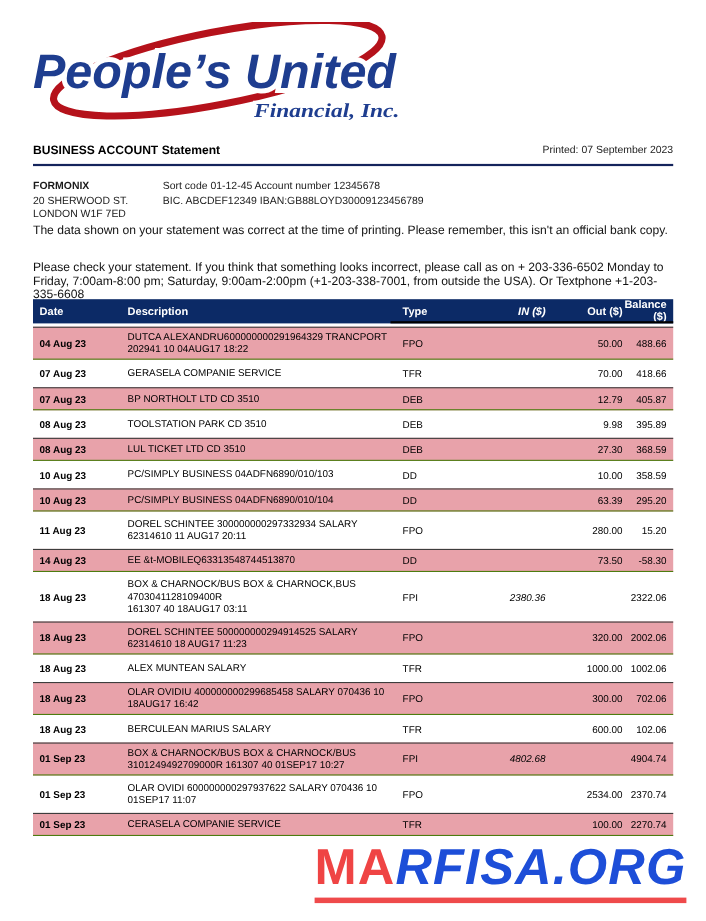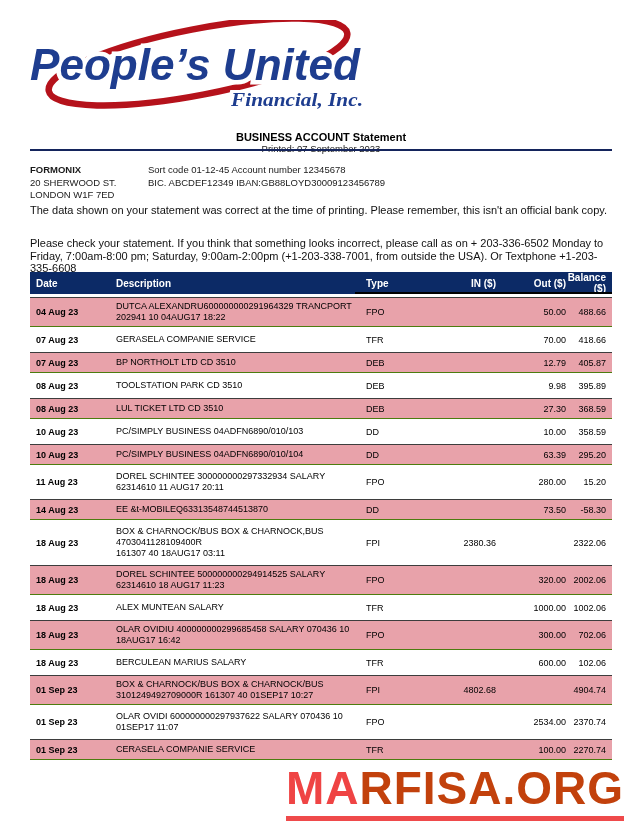--- a/index.html
+++ b/index.html
@@ -5,21 +5,21 @@
   html,body{margin:0;padding:0;background:#ffffff;}
   .page{
     position:relative;width:642px;height:837px;margin:0 auto;background:#ffffff;
     font-family:"Liberation Sans",sans-serif;color:#1a1a1a;overflow:hidden;
   }
 
   
   .logo-wrap{position:absolute;left:26px;top:20px;width:345px;height:100px;}
 
   
-  .stmt-header{position:absolute;left:30px;right:30px;top:131px;display:flex;justify-content:space-between;align-items:center;flex-direction:column;}
+  .stmt-header{position:absolute;left:30px;right:30px;top:131px;display:flex;justify-content:space-between;align-items:flex-start;}
   .stmt-title{font-size:11px;font-weight:700;color:#000;}
   .printed{font-size:9.5px;color:#222;}
   .rule{position:absolute;left:30px;right:30px;top:149px;height:2px;background:#14245c;}
 
   
   .account-block{position:absolute;left:30px;top:164px;display:flex;font-size:9.5px;line-height:12.5px;}
   .addr{width:118px;}
   .addr .holder{font-weight:700;}
   .ids div{margin-bottom:0.5px;}
 
@@ -28,36 +28,36 @@
   .notice.accuracy{top:204px;}
   .notice.contact{top:237px;}
 
   
   .txn-table{position:absolute;left:30px;right:30px;top:272px;}
   .thead{display:flex;align-items:center;background:#0c2a66;color:#ffffff;height:22px;font-size:10px;font-weight:700;position:relative;}
   .thead::after{content:"";position:absolute;left:325px;right:0;bottom:0;height:2px;background:#000;}
   .c-date{width:86px;padding-left:6px;box-sizing:border-box;flex:none;}
   .c-desc{width:250px;flex:none;}
   .c-type{width:65px;flex:none;}
-  .c-in{width:65px;flex:none;text-align:right;}
+  .c-in{width:65px;flex:none;text-align:right;font-style:italic;}
   .c-out{width:70px;flex:none;text-align:right;}
   .c-bal{flex:1;text-align:right;padding-right:6px;box-sizing:border-box;}
   .row{display:flex;align-items:center;font-size:9px;margin-top:3px;padding:3px 0;min-height:13px;color:#000;}
   .row .c-date{font-weight:700;}
   .row .c-desc div{line-height:11px;}
   .row.pink{background:#e8a2aa;border-top:1px solid #3d3d3d;border-bottom:1px solid #4d7c0f;}
 
   
   .site-logo{
     position:absolute;right:18px;bottom:16px;
     font-size:46px;font-weight:700;letter-spacing:1px;line-height:1;
     padding-bottom:5px;border-bottom:5px solid #ef4a4b;white-space:nowrap;
   }
   .site-logo .p1{color:#ef4444;}
-  .site-logo .p2{color:#c2410c;}
+  .site-logo .p2{color:#1d4ed8;font-style:italic;}
 </style>
 </head>
 <body>
 
 <div class="page">
 
   <div class="logo-wrap">
     <svg width="345" height="100" viewBox="0 0 345 100">
       <ellipse cx="172" cy="42" rx="152" ry="33" transform="rotate(-11 172 42)" fill="none" stroke="#b5121b" stroke-width="6.5"></ellipse>
       <text x="4" y="60" textLength="330" lengthAdjust="spacingAndGlyphs" font-family="Liberation Sans, sans-serif" font-style="italic" font-weight="700" font-size="44" fill="#1e3d8f" stroke="#ffffff" stroke-width="9" paint-order="stroke">People’s United</text>

